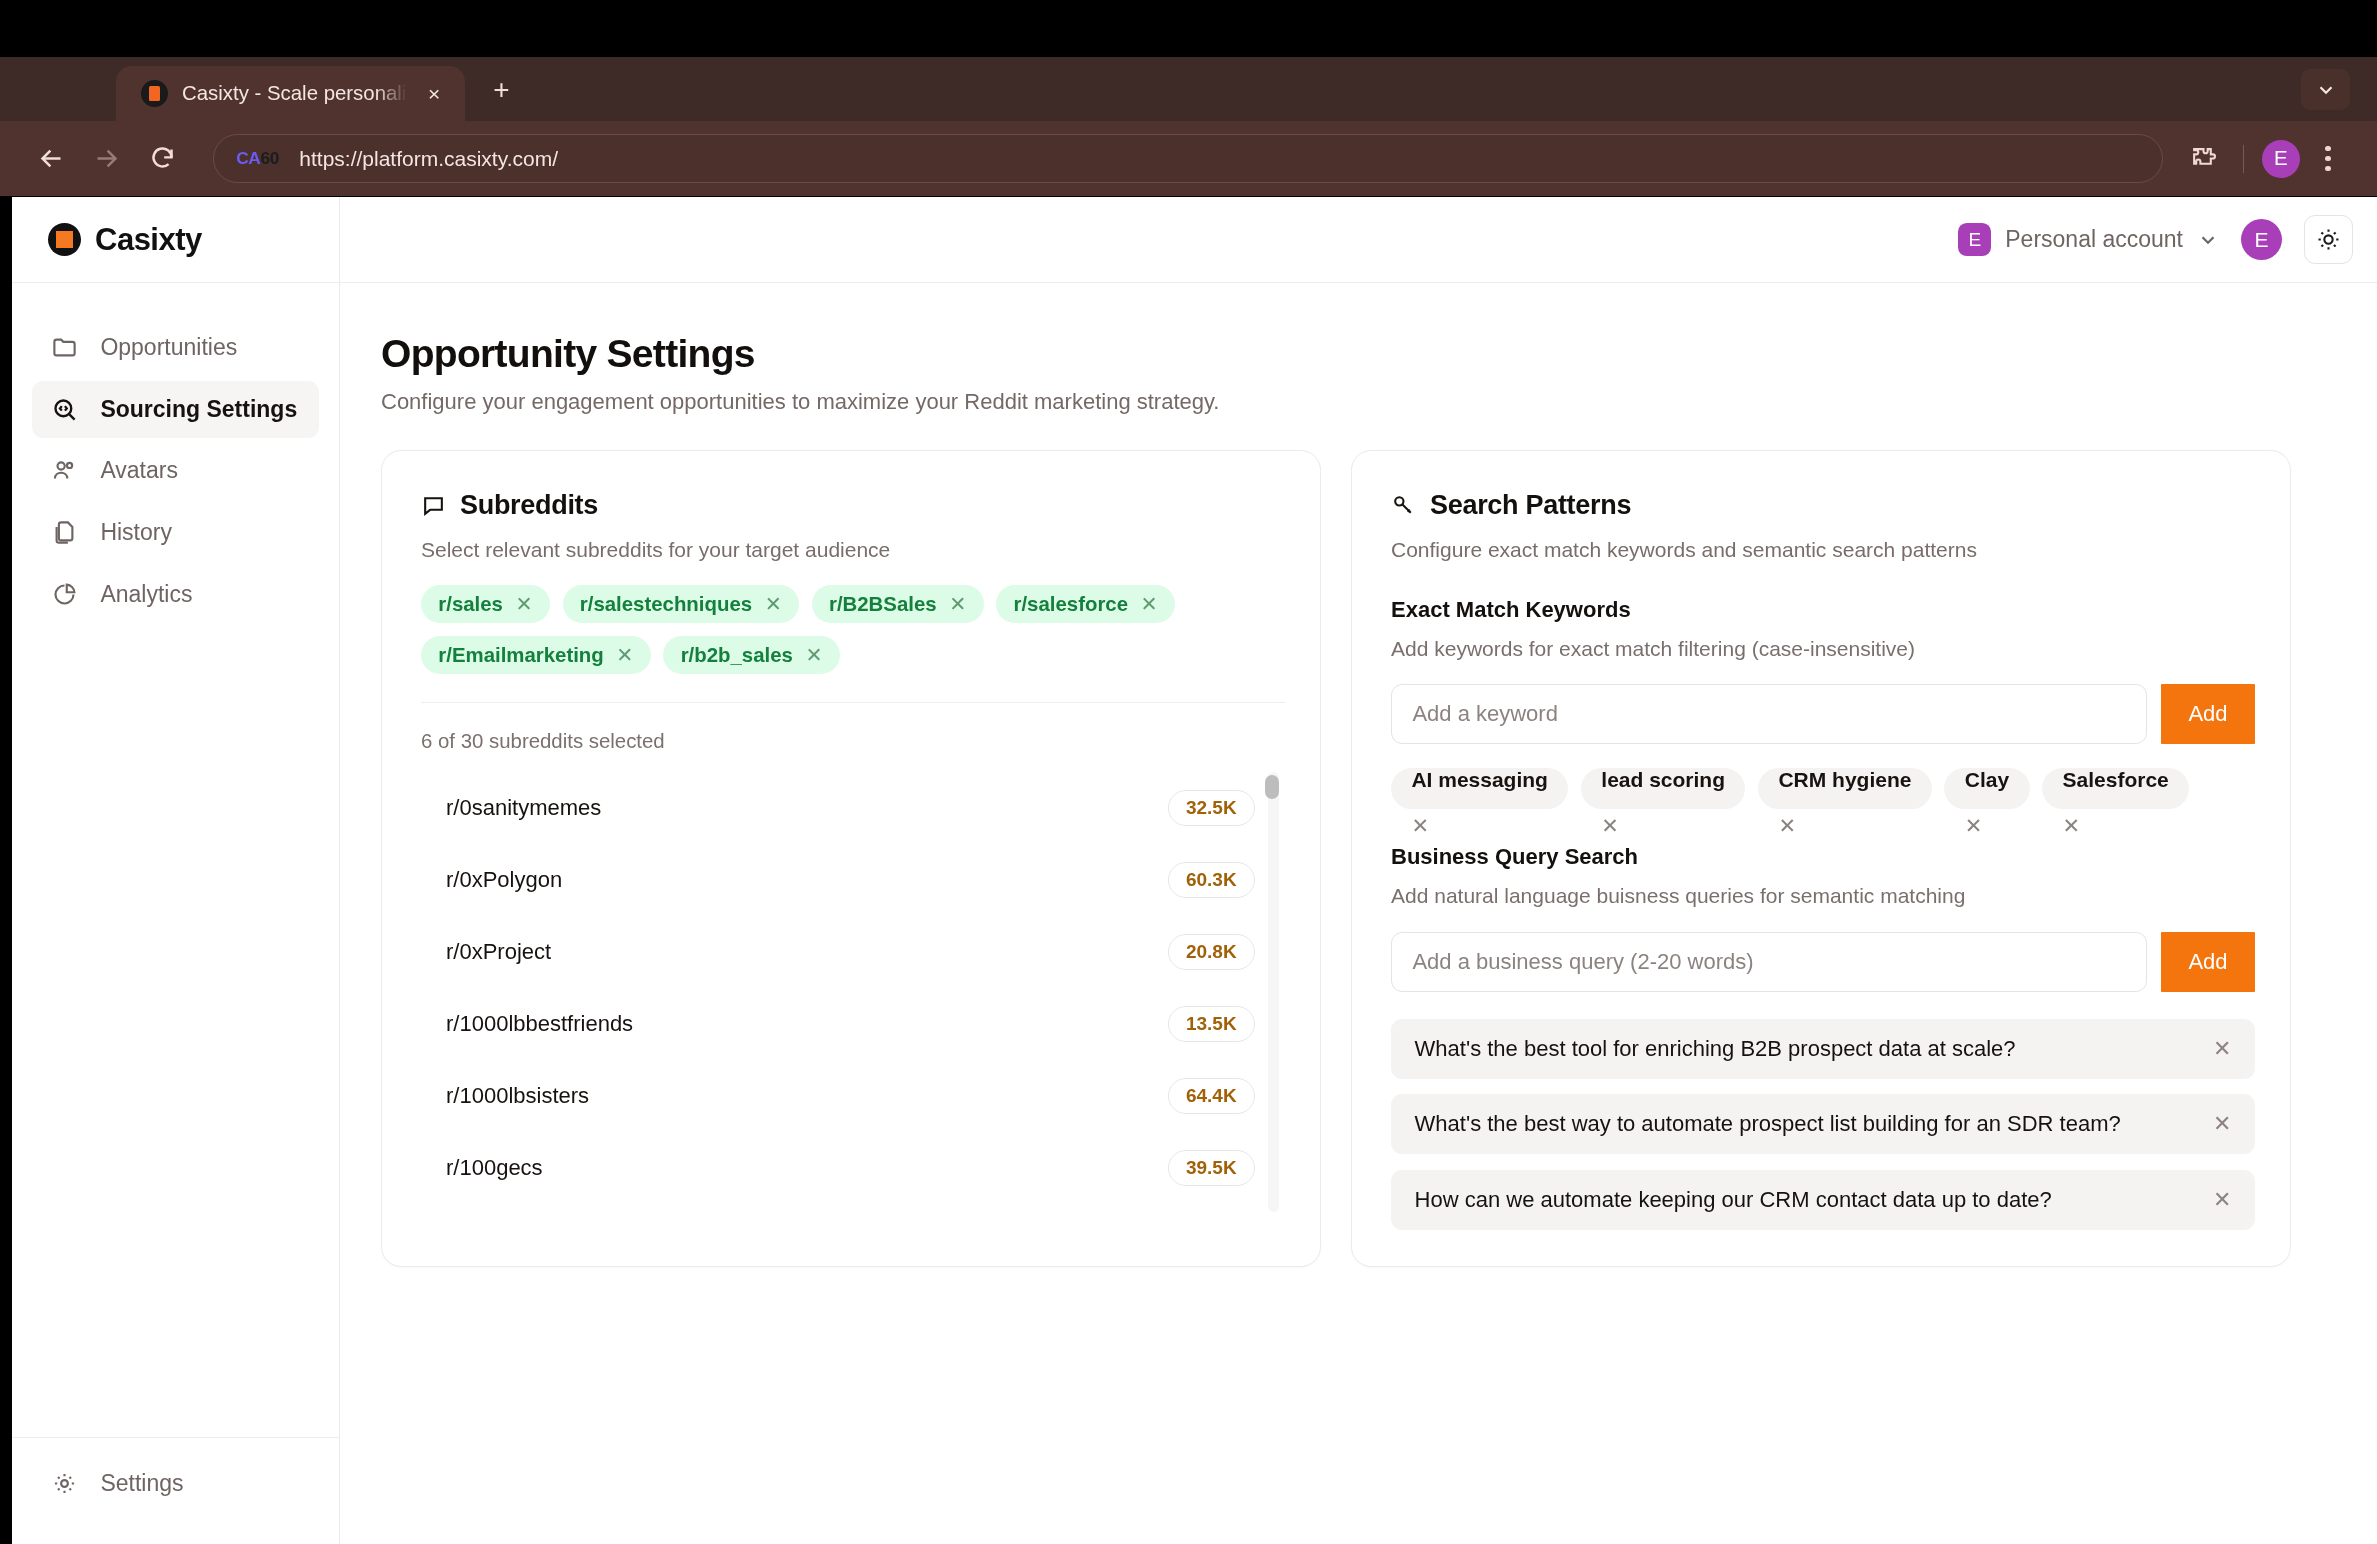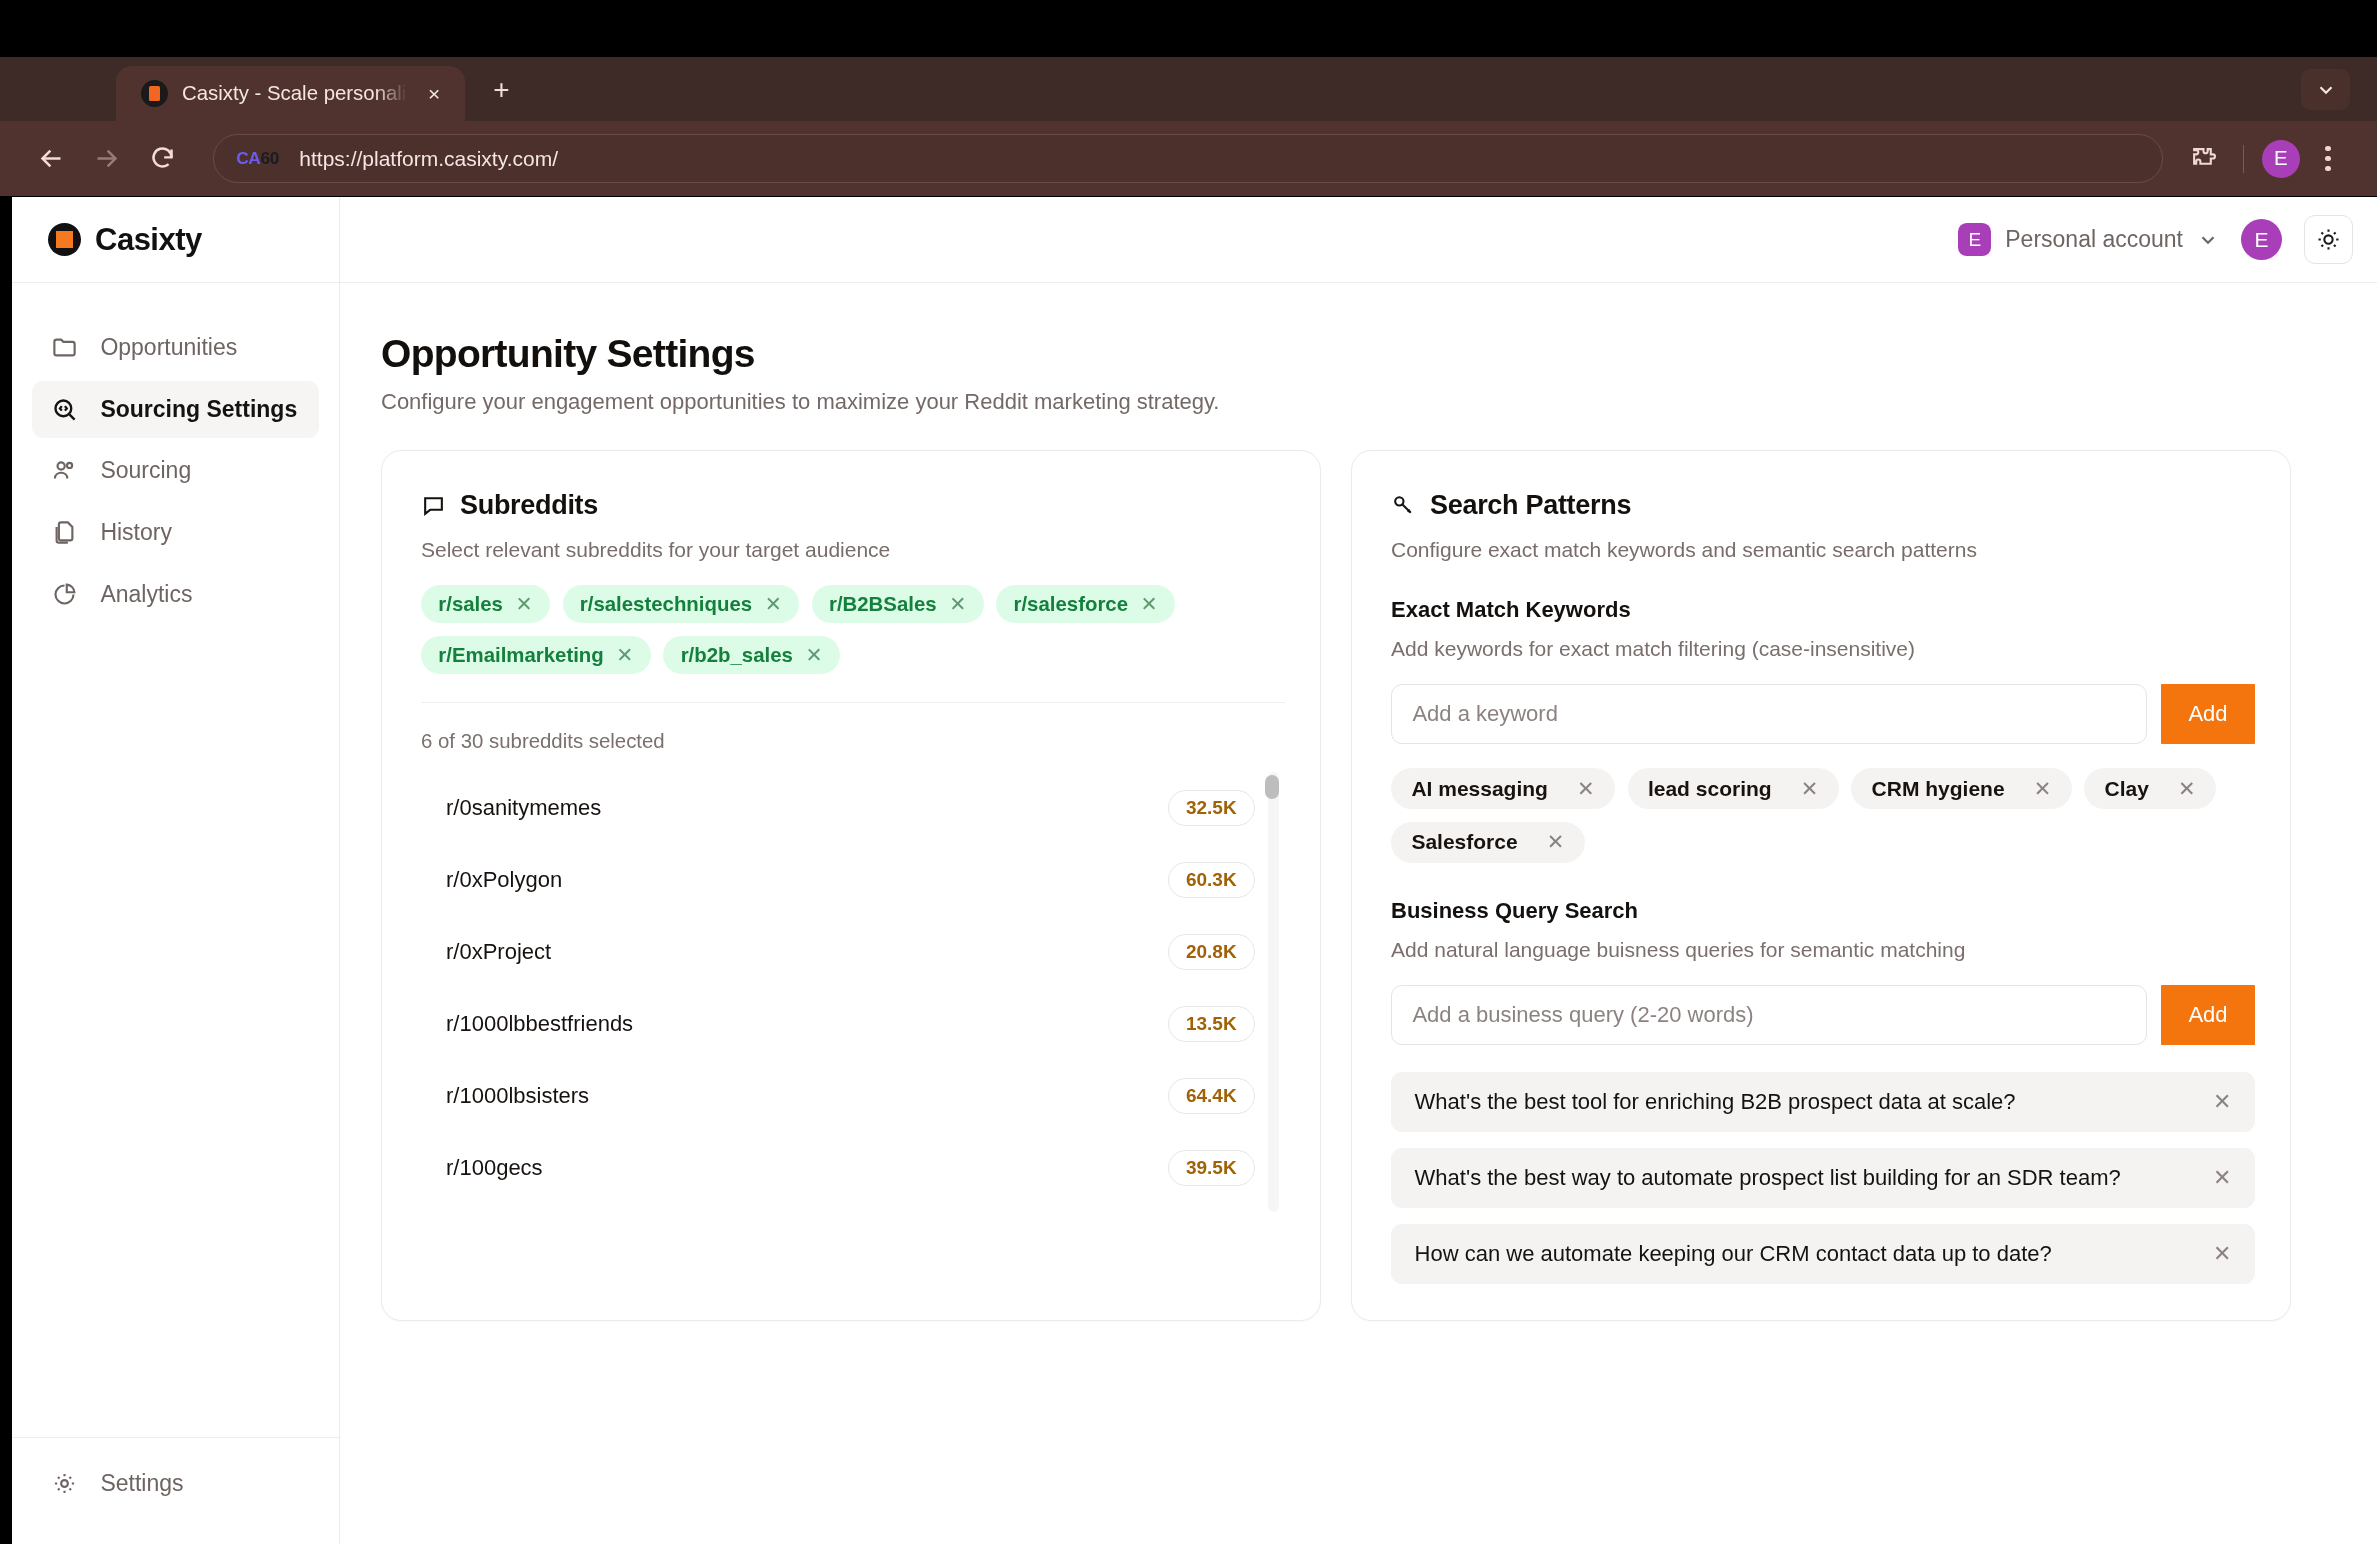--- a/index.html
+++ b/index.html
@@ -161,22 +161,22 @@
   
   .chips { display:flex; flex-wrap:wrap; gap: 12.6px; margin-top: 23.6px; }
   .chip-green {
     background:#dcfce7; color:#15803d; border-radius:785px;
     height: 38px; display:inline-flex; align-items:center; gap:12.6px;
     padding: 0 17.3px; font-size:20.4px; font-weight:600;
   }
   .chip-green .x { color:#5f9a72; font-size:20.4px; font-weight:400; }
   .chip-gray {
     background:#f4f3f2; color:#19130f; border-radius:785px;
-    height: 41px; display:inline-flex; align-items:center; gap:29px;
-    padding: 0 20.4px; font-size:21px; font-weight:600;
+    height: 41px; display:inline-flex; gap:22px;
+    padding: 0 20.4px; font-size:21px; font-weight:600;flex-direction:column;
   }
   .chip-gray .x { color:#8b8380; font-size:21px; font-weight:400; }
 
   .divider { height:0.8px; background:#efeded; margin: 28px 0 0 0; }
 
   .searchrow { display:flex; gap: 17.3px; margin-top: 31px; align-items:stretch; }
   .search-wrap {
     flex: 1; height: 58px; border:0.8px solid #e6e3e3; border-radius:12.6px;
     display:flex; align-items:center; padding-left: 19px; gap: 15.7px; background:#fff;
   }
@@ -324,21 +324,21 @@
               <polyline points="12.4 9 14 11 12.4 13"></polyline>
             </svg>
           <span>Sourcing Settings</span>
         </div>
         <div class="nav-item">
           <svg viewBox="0 0 24 24">
               <circle cx="9" cy="8" r="3.2"></circle>
               <path d="M3.5 19c0-3 2.5-5 5.5-5s5.5 2 5.5 5"></path>
               <circle cx="16.5" cy="7.5" r="2.3"></circle>
             </svg>
-          <span>Sourcing</span>
+          <span>Avatars</span>
         </div>
         <div class="nav-item">
           <svg viewBox="0 0 24 24">
               <path d="M9 3h6l4 4v10a2 2 0 0 1-2 2H9a2 2 0 0 1-2-2V5a2 2 0 0 1 2-2z"></path>
               <path d="M5 7v12a2 2 0 0 0 2 2h8"></path>
             </svg>
           <span>History</span>
         </div>
         <div class="nav-item">
           <svg viewBox="0 0 24 24">

